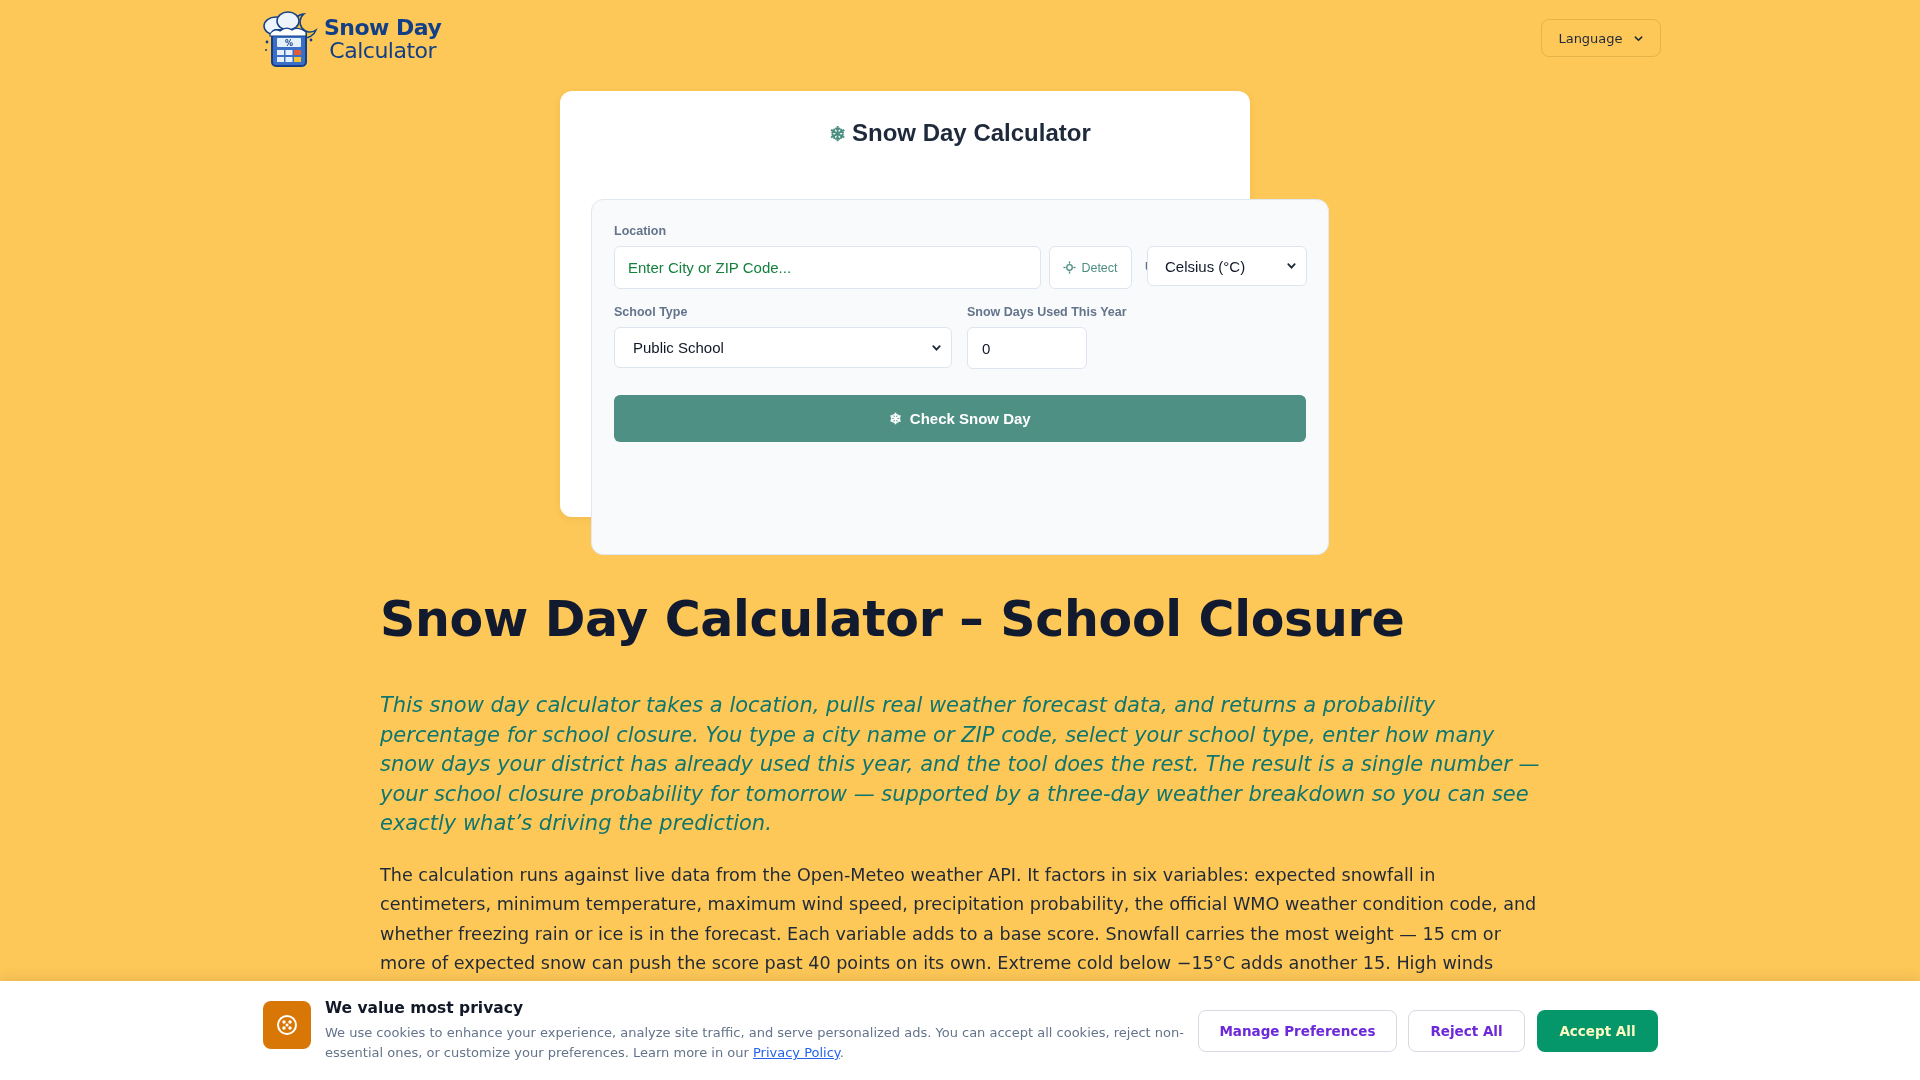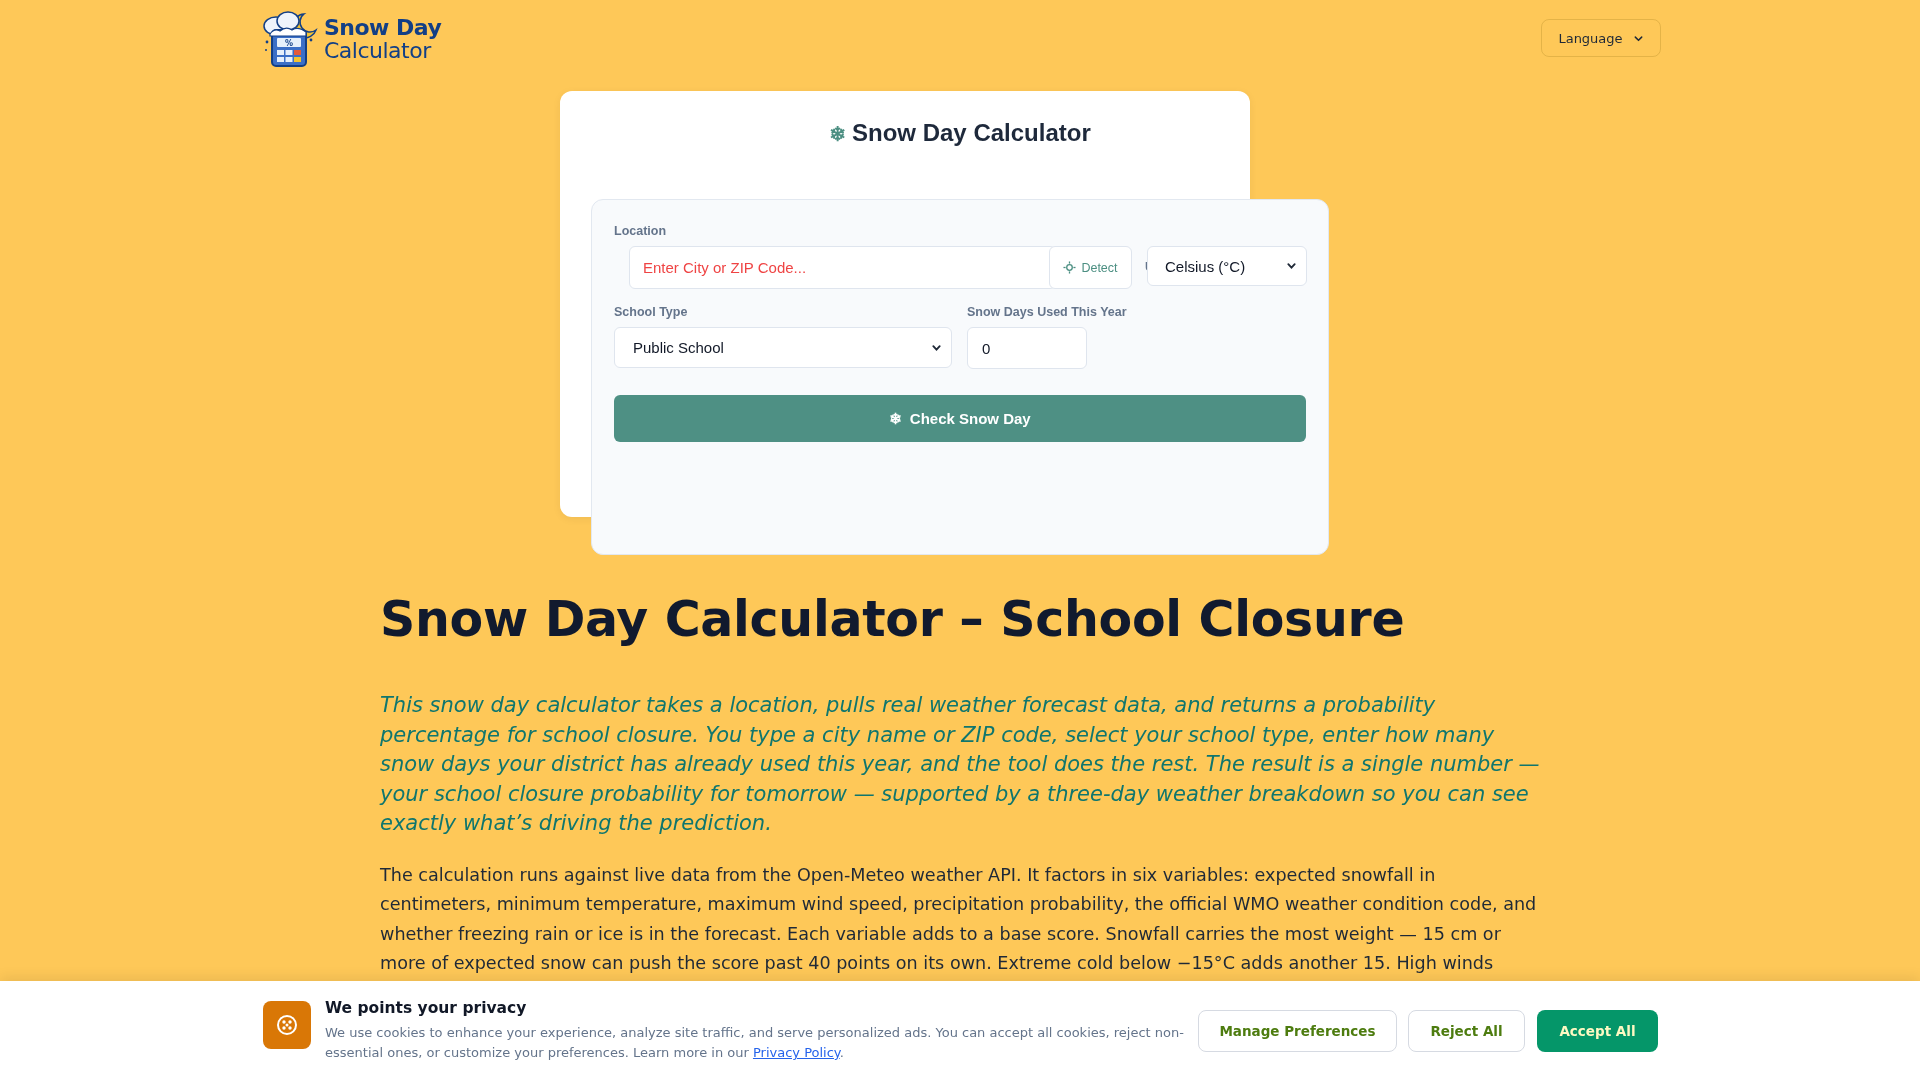--- a/index.html
+++ b/index.html
@@ -7,21 +7,21 @@
   body {
     background: #fec858;
     font-family: "DejaVu Sans", sans-serif;
     position: relative;
     color: #1f2937;
   }
   
   .header { position: absolute; left: 0; top: 0; width: 1920px; height: 76px; }
   .logo { position: absolute; left: 258px; top: 10px; display: flex; align-items: center; gap: 4px; }
   .logo-mark { width: 64px; height: 58px; position: relative; }
-  .logo-text { display: flex; flex-direction: column; line-height: 23px; margin-left: -2px; }
+  .logo-text { display: flex; flex-direction: column; line-height: 23px; margin-left: -2px; align-items: center; }
   .logo-text .l1 { font-family: "DejaVu Sans", sans-serif; font-weight: bold; font-size: 22px; color: #123f86; letter-spacing: -0.5px; }
   .logo-text .l2 { font-family: "DejaVu Sans", sans-serif; font-size: 22px; color: #123f86; letter-spacing: -0.5px; }
   .lang-btn {
     position: absolute; left: 1541px; top: 19px; width: 120px; height: 38px;
     border: 1px solid rgba(180,140,40,0.35); border-radius: 8px;
     display: flex; align-items: center; justify-content: center; gap: 10px;
     font-size: 13px; color: #1f2937; background: transparent;
   }
   .lang-btn svg { width: 11px; height: 11px; }
 
@@ -46,21 +46,21 @@
   }
   .lbl {
     position: absolute; font-family: "Liberation Sans", sans-serif; font-size: 12.5px;
     font-weight: bold; color: #64748b;
   }
   .field {
     position: absolute; background: #ffffff; border: 1px solid #dfe5ee; border-radius: 6px;
     font-family: "Liberation Sans", sans-serif; font-size: 15px; color: #111827;
     display: flex; align-items: center; padding-left: 13px;
   }
-  .field.placeholder { color: #ef4444; margin-left: 15px; }
+  .field.placeholder { color: #15803d; }
   .field .chev { position: absolute; right: 9px; top: 50%; transform: translateY(-50%); width: 11px; height: 11px; }
   .detect {
     position: absolute; background: #fff; border: 1px solid #dfe5ee; border-radius: 6px;
     display: flex; align-items: center; justify-content: center; gap: 5px;
     font-family: "Liberation Sans", sans-serif; font-size: 12.5px; color: #4c8f82;
   }
   .check-btn {
     position: absolute; left: 22px; top: 195px; width: 692px; height: 47px;
     background: #4e9084; border-radius: 6px; color: #ffffff;
     display: flex; align-items: center; justify-content: center; gap: 8px;
@@ -95,21 +95,21 @@
   }
   .cookie-text {
     position: absolute; left: 325px; top: 42px; width: 860px; font-size: 13px; line-height: 20px; color: #64748b;
   }
   .cookie-text a { color: #2563eb; text-decoration: underline; }
   .cbtn {
     position: absolute; top: 29px; height: 42px; border-radius: 8px;
     display: flex; align-items: center; justify-content: center;
     font-weight: bold; font-size: 13.5px;
   }
-  .cbtn.outline { background: #fff; border: 1px solid #d6dae2; color: #4d7c0f; }
+  .cbtn.outline { background: #fff; border: 1px solid #d6dae2; color: #6d28d9; }
   .cbtn.primary { background: #059669; color: #fef9c3; }
 </style>
 </head>
 <body>
 
 <div class="header">
   <div class="logo">
     <div class="logo-mark">
       <svg width="64" height="58" viewBox="0 0 64 58">
 
@@ -204,20 +204,20 @@
   <div class="cookie-icon">
     <svg width="22" height="22" viewBox="0 0 22 22">
       <circle cx="11" cy="11" r="9" fill="none" stroke="#ffffff" stroke-width="2"></circle>
       <circle cx="8" cy="8" r="1.7" fill="#fff"></circle>
       <circle cx="14" cy="8" r="1.7" fill="#fff"></circle>
       <circle cx="11" cy="11" r="1.5" fill="#fff"></circle>
       <circle cx="8" cy="14" r="1.7" fill="#fff"></circle>
       <circle cx="14" cy="14" r="1.7" fill="#fff"></circle>
     </svg>
   </div>
-  <div class="cookie-title">We points your privacy</div>
+  <div class="cookie-title">We value most privacy</div>
   <div class="cookie-text">
     <span>We use cookies to enhance your experience, analyze site traffic, and serve personalized ads. You can accept all cookies, reject non-essential ones, or customize your preferences. Learn more in our </span><a>Privacy Policy</a><span>.</span>
   </div>
   <div class="cbtn outline" style="left:1198px; width:199px;">Manage Preferences</div>
   <div class="cbtn outline" style="left:1408px; width:117px;">Reject All</div>
   <div class="cbtn primary" style="left:1537px; width:121px;">Accept All</div>
 </div>
 
 </body></html>

